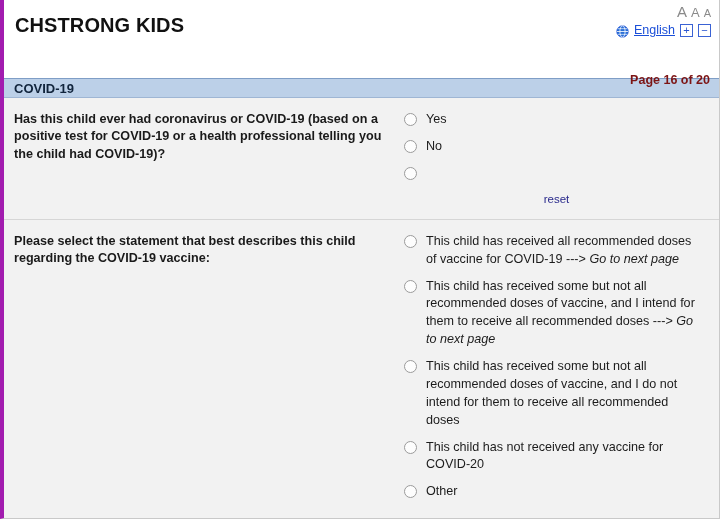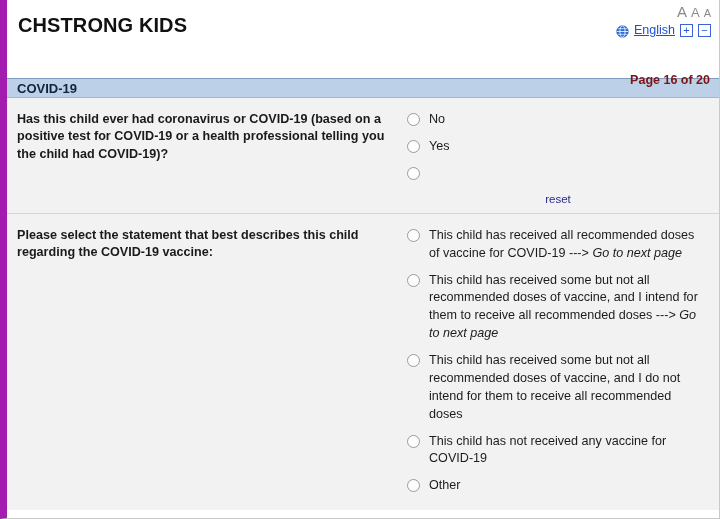--- a/index.html
+++ b/index.html
@@ -11,21 +11,21 @@
     height: 519px;
     overflow: hidden;
     background: #ffffff;
     font-family: "Liberation Sans", sans-serif;
   }
   #app {
     width: 720px;
     height: 519px;
     position: relative;
     background: #ffffff;
-    border-left: 7px solid #a21caf;
+    border-left: 4px solid #a21caf;
     border-right: 1px solid #c9c9c9;
     border-bottom: 1px solid #c9c9c9;
     overflow: hidden;
   }
 
   
   .header {
     position: relative;
     height: 78px;
     background: #ffffff;
@@ -125,21 +125,21 @@
     font-size: 13px;
     font-weight: bold;
     color: #11243c;
   }
 
   
   .qblock {
     display: flex;
     background: #f2f2f2;
     border-bottom: 1px solid #d6d6d6;
-    padding: 13px 9px 6px 9px;
+    padding: 13px 9px 12px 9px;
     position: relative;
   }
   .qblock.last { border-bottom: none; }
   .qtext {
     width: 388px;
     flex: 0 0 388px;
     font-size: 12.6px;
     font-weight: bold;
     color: #1a1a1a;
     line-height: 1.38;
@@ -227,25 +227,25 @@
 
   <div class="section-band">
     <span class="section-title">COVID-19</span>
   </div>
 
   <div class="qblock">
     <div class="qtext">Has this child ever had coronavirus or COVID-19 (based on a positive test for COVID-19 or a health professional telling you the child had COVID-19)?</div>
     <div class="qoptions">
       <div class="opt">
         <span class="radio"></span>
+        <span class="opt-label">Yes</span>
+      </div>
+      <div class="opt">
+        <span class="radio"></span>
         <span class="opt-label">No</span>
-      </div>
-      <div class="opt">
-        <span class="radio"></span>
-        <span class="opt-label">Yes</span>
       </div>
       <div class="opt">
         <span class="radio"></span>
       </div>
       <div class="reset-row">
         <span class="reset-link">reset</span>
       </div>
     </div>
   </div>
 
@@ -259,21 +259,21 @@
       <div class="opt">
         <span class="radio"></span>
         <span class="opt-label"><span>This child has received some but not all recommended doses of vaccine, and I intend for them to receive all recommended doses ---&gt; </span><em>Go to next page</em></span>
       </div>
       <div class="opt">
         <span class="radio"></span>
         <span class="opt-label">This child has received some but not all recommended doses of vaccine, and I do not intend for them to receive all recommended doses</span>
       </div>
       <div class="opt">
         <span class="radio"></span>
-        <span class="opt-label">This child has not received any vaccine for COVID-19</span>
+        <span class="opt-label">This child has not received any vaccine for COVID-20</span>
       </div>
       <div class="opt">
         <span class="radio"></span>
         <span class="opt-label">Other</span>
       </div>
       <div class="reset-row">
         
       </div>
     </div>
   </div>

